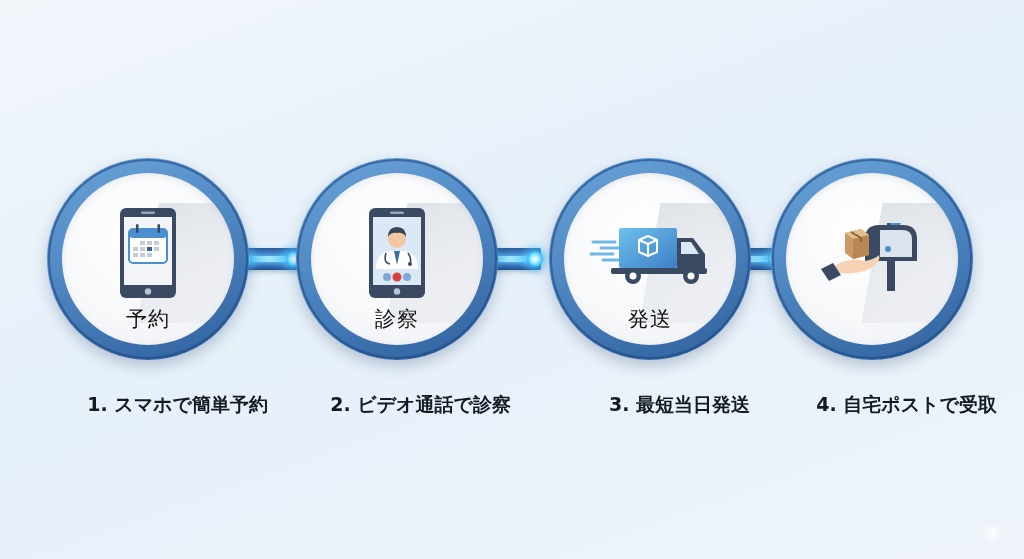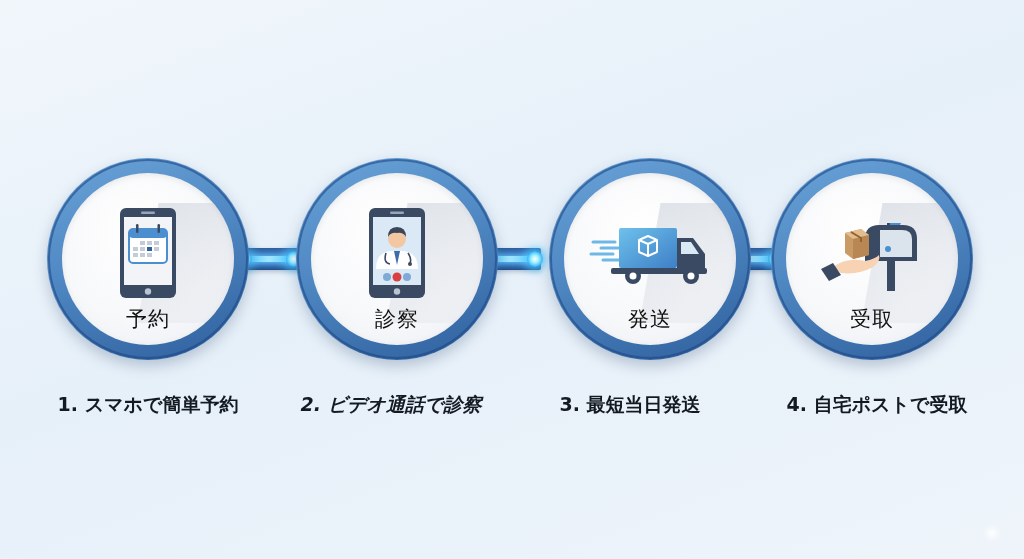--- a/index.html
+++ b/index.html
@@ -51,21 +51,21 @@
   .icon-wrap {
     position:absolute; left:0; right:0; top:32px; height:96px;
     display:flex; justify-content:center; align-items:center;
   }
   .circle-label {
     position:absolute; left:0; right:0; top:132px; text-align:center;
     font-size:21px; font-weight:normal; color:#111; letter-spacing:1px;
   }
   .caption {
     position:absolute; top:392px; font-size:19px; font-weight:bold; color:#141a22;
-    white-space:nowrap; text-align:center; width:240px;
+    white-space:nowrap; text-align:right; width:240px;
   }
   .sparkle {
     position:absolute; right:22px; bottom:16px; width:20px; height:20px;
     background: radial-gradient(circle, rgba(255,255,255,0.9), rgba(255,255,255,0) 70%);
     transform: rotate(45deg);
   }
 </style>
 </head>
 <body>
 
@@ -193,23 +193,22 @@
           <rect x="70" y="38" width="2.5" height="2" fill="#4c8fd0"></rect>
           <rect x="70" y="50" width="8" height="30" fill="#3a4a63"></rect>
           <path d="M28 22 L44 18 L52 24 L52 44 L36 48 L28 42 Z" fill="#c99a66"></path>
           <path d="M28 22 L44 18 L52 24 L36 28 Z" fill="#e3bd8c"></path>
           <path d="M36 28 L36 48 L52 44 L52 24 Z" fill="#b88753"></path>
           <path d="M34 21 L44 27 L44 31" stroke="#8e6436" stroke-width="2" fill="none"></path>
           <path d="M16 56 Q30 46 48 50 Q58 48 62 44 Q64 50 56 56 Q42 64 24 62 Z" fill="#f7d3b4"></path>
           <path d="M4 58 L16 52 L24 64 L12 70 Z" fill="#3a4a63"></path>
         </svg>
       </div>
-      <div class="circle-label">受取</div>
     </div>
   </div>
 
   <div class="caption" style="left:28px;">1. スマホで簡単予約</div>
-  <div class="caption" style="left:271px;font-style:italic;">2. ビデオ通話で診察</div>
+  <div class="caption" style="left:271px;">2. ビデオ通話で診察</div>
   <div class="caption" style="left:510px;">3. 最短当日発送</div>
   <div class="caption" style="left:757px;">4. 自宅ポストで受取</div>
 
   <div class="sparkle"></div>
 </div>
 
 </body></html>

